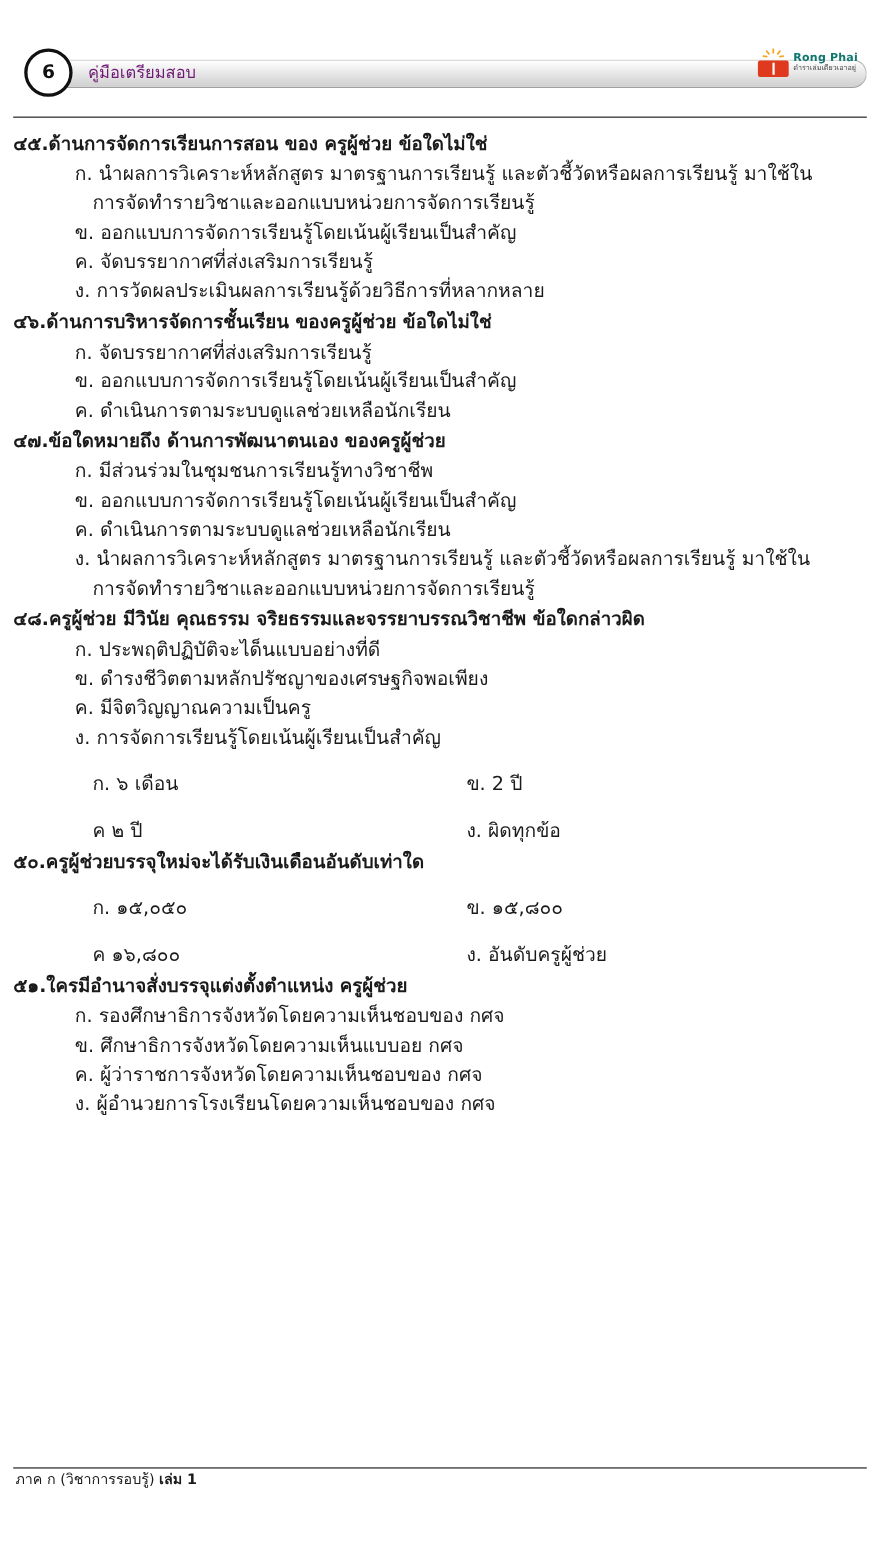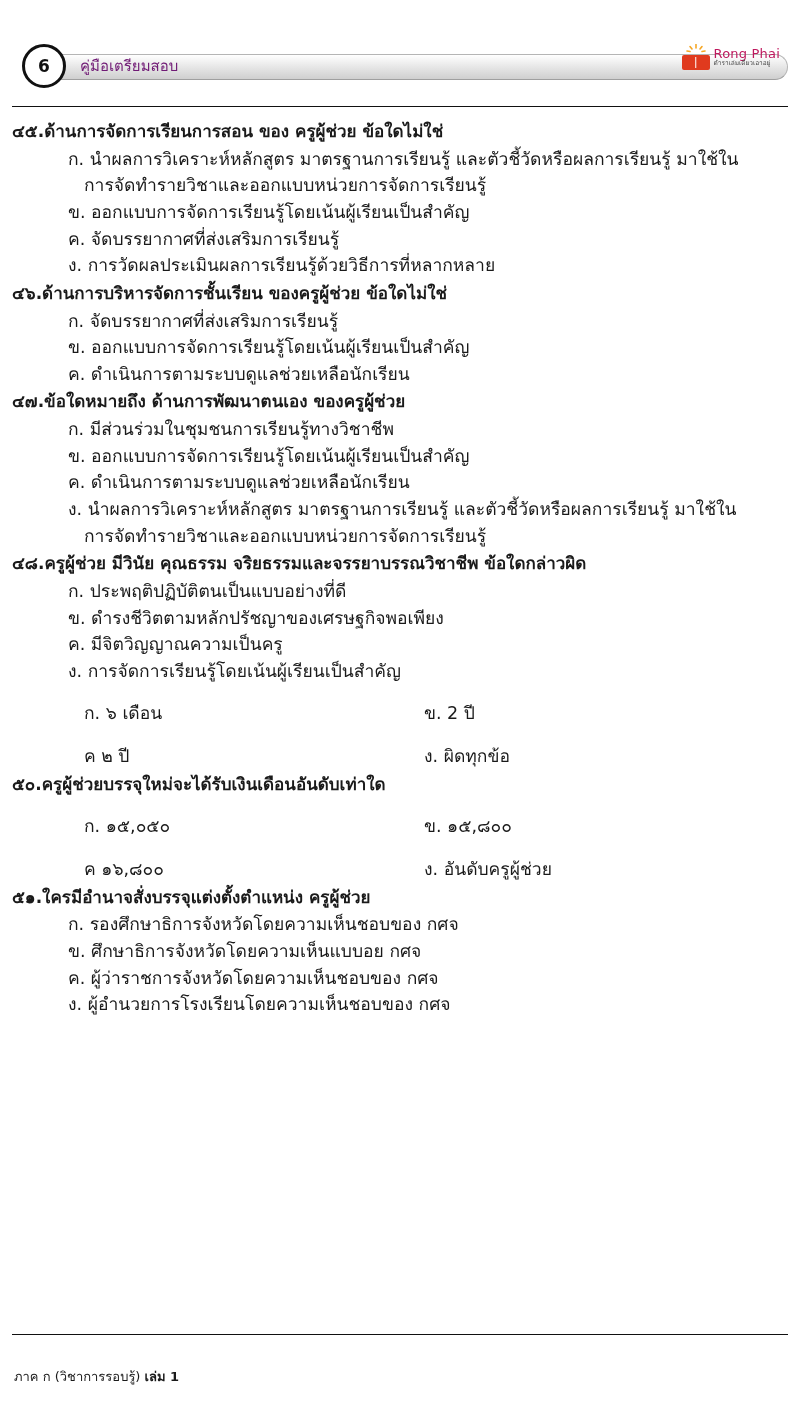--- a/index.html
+++ b/index.html
@@ -93,23 +93,23 @@
     top: 2px;
     width: 1.5px;
     height: 11px;
     background: #fff;
     transform: translateX(-50%);
   }
   .logo-text {
     line-height: 1.05;
   }
   .logo-text .brand {
-    font-size: 13px;
-    font-weight: normal;
-    color: #be185d;
+    font-size: 10px;
+    font-weight: bold;
+    color: #0f766e;
     letter-spacing: .2px;
   }
   .logo-text .tag {
     font-size: 6.5px;
     color: #444;
   }
 
   .hr-top {
     margin: 4px 12px 0 12px;
     border: none;
@@ -148,21 +148,21 @@
     position: absolute;
     left: 12px;
     right: 12px;
     bottom: 72px;
     border: none;
     border-top: 1.5px solid #111;
   }
   .footer {
     position: absolute;
     left: 14px;
-    bottom: 28px;
+    bottom: 60px;
     font-size: 13px;
     color: #1a1a1a;
   }
   .footer .bold { font-weight: bold; }
 </style>
 </head>
 <body>
 
 <div class="page-header">
   <div class="header-bar"></div>
@@ -208,21 +208,21 @@
     <div class="q-block">
       <div class="q-stem">๔๗.ข้อใดหมายถึง ด้านการพัฒนาตนเอง ของครูผู้ช่วย</div>
       <div class="choice">ก. มีส่วนร่วมในชุมชนการเรียนรู้ทางวิชาชีพ</div>
       <div class="choice">ข. ออกแบบการจัดการเรียนรู้โดยเน้นผู้เรียนเป็นสำคัญ</div>
       <div class="choice">ค. ดำเนินการตามระบบดูแลช่วยเหลือนักเรียน</div>
       <div class="choice">ง. นำผลการวิเคราะห์หลักสูตร มาตรฐานการเรียนรู้ และตัวชี้วัดหรือผลการเรียนรู้ มาใช้ใน</div>
       <div class="choice" style="text-indent: 0px;">การจัดทำรายวิชาและออกแบบหน่วยการจัดการเรียนรู้</div>
     </div>
     <div class="q-block">
       <div class="q-stem">๔๘.ครูผู้ช่วย มีวินัย คุณธรรม จริยธรรมและจรรยาบรรณวิชาชีพ ข้อใดกล่าวผิด</div>
-      <div class="choice">ก. ประพฤติปฏิบัติตนเป็นแบบอย่างที่ดี</div>
+      <div class="choice">ก. ประพฤติปฏิบัติจะได็นแบบอย่างที่ดี</div>
       <div class="choice">ข. ดำรงชีวิตตามหลักปรัชญาของเศรษฐกิจพอเพียง</div>
       <div class="choice">ค. มีจิตวิญญาณความเป็นครู</div>
       <div class="choice">ง. การจัดการเรียนรู้โดยเน้นผู้เรียนเป็นสำคัญ</div>
     </div>
     <div class="q-block">
       <div class="choice-grid">
         <div class="cell">ก. ๖ เดือน</div>
         <div class="cell">ข. 2 ปี</div>
       </div>
       <div class="choice-grid">

